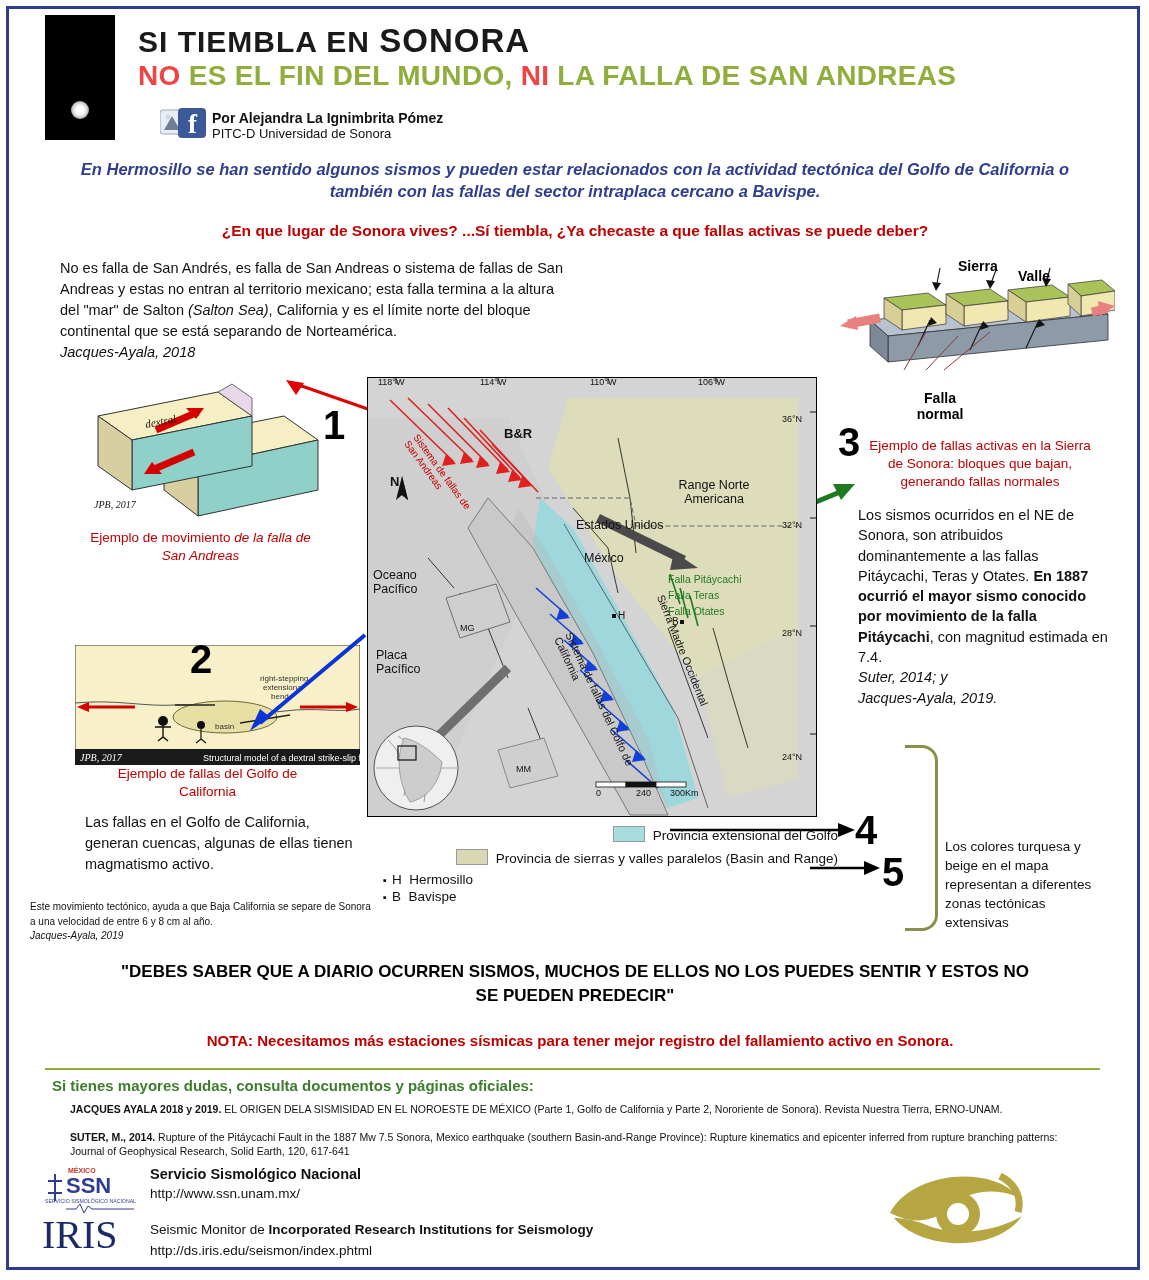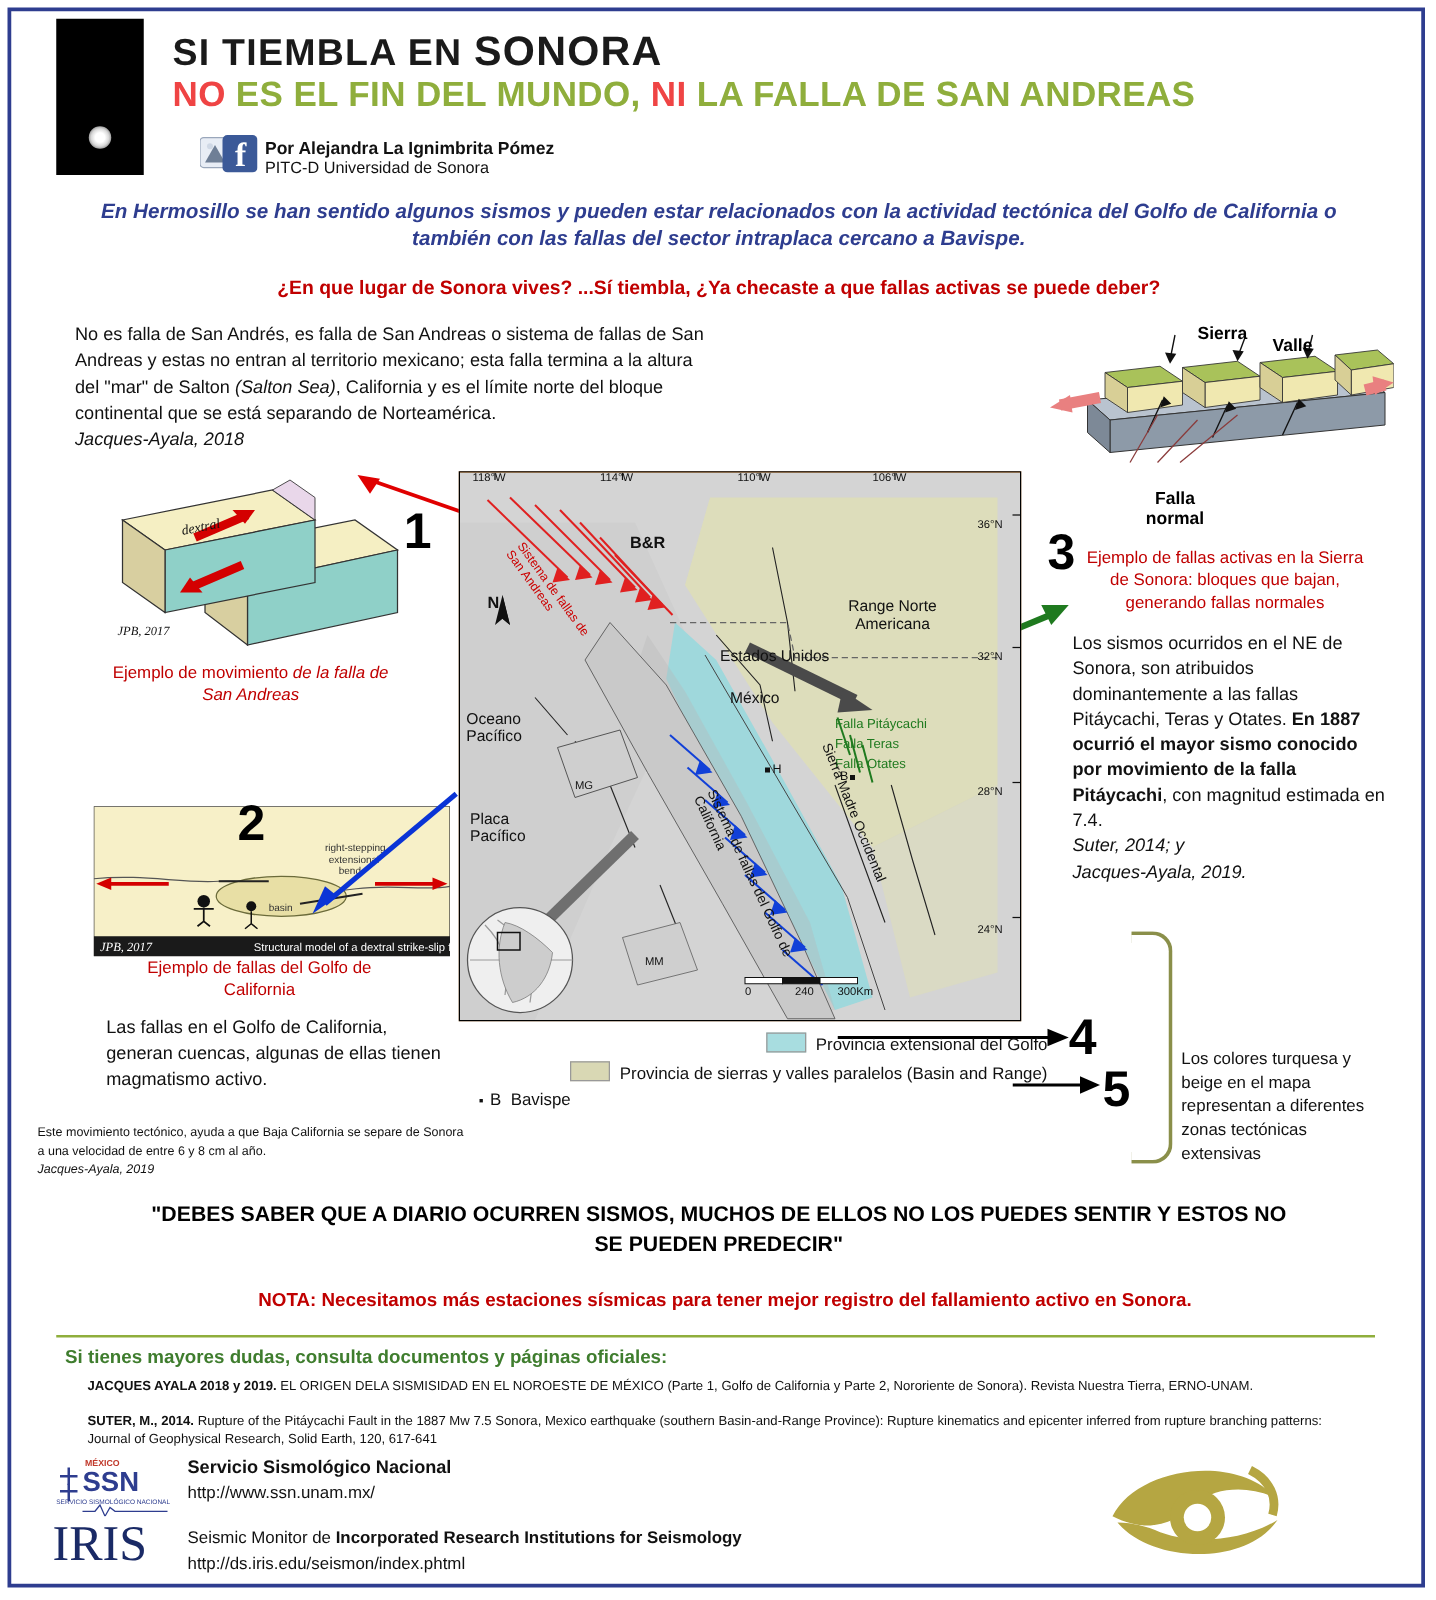--- a/index.html
+++ b/index.html
@@ -120,21 +120,21 @@
   .iris-wrap{position:absolute;left:42px;top:1210px;width:112px;height:50px;}
   .iris-text1{position:absolute;left:150px;top:1222px;font-size:13.5px;color:#111;}
   .iris-text1 b{font-weight:bold;}
   .iris-text2{position:absolute;left:150px;top:1243px;font-size:13.5px;color:#111;}
   .iris-eye{position:absolute;left:880px;top:1158px;width:150px;height:105px;}
   
   .diag{position:absolute;}
   
   .map{
     position:absolute;left:367px;top:377px;width:450px;height:440px;
-    border:1px solid #000;background:#fdba74;box-sizing:border-box;overflow:hidden;
+    border:1px solid #000;background:#86efac;box-sizing:border-box;overflow:hidden;
   }
   .map-label{position:absolute;font-size:12px;color:#111;}
   
   .maplegend{position:absolute;left:378px;top:826px;width:460px;font-size:13.5px;color:#111;}
   .sw{display:inline-block;width:30px;height:14px;vertical-align:-2px;margin-right:8px;border:1px solid #999;}
   .sw-turq{background:#a8dde0;}
   .sw-beige{background:#d9d8b4;}
   .maplegend-row{margin-bottom:6px;text-align:right;}
   .ptrow{font-size:13.5px;margin-bottom:2px;}
   .ptmark{display:inline-block;width:14px;text-align:center;font-size:11px;}
@@ -385,21 +385,21 @@
     <rect x="312" y="242" width="4" height="4" fill="#111"></rect>
   </svg>
 
   <div class="map-label" style="left:10px;top:-1px;font-size:9px;">118°W</div>
   <div class="map-label" style="left:112px;top:-1px;font-size:9px;">114°W</div>
   <div class="map-label" style="left:222px;top:-1px;font-size:9px;">110°W</div>
   <div class="map-label" style="left:330px;top:-1px;font-size:9px;">106°W</div>
   <div class="map-label" style="left:414px;top:36px;font-size:9px;">36°N</div>
   <div class="map-label" style="left:414px;top:142px;font-size:9px;">32°N</div>
   <div class="map-label" style="left:414px;top:250px;font-size:9px;">28°N</div>
-  <div class="map-label" style="left:414px;top:360px;font-size:9px;">24°N</div>
+  <div class="map-label" style="left:414px;top:374px;font-size:9px;">24°N</div>
 
   <div class="map-label" style="left:22px;top:96px;font-size:13px;font-weight:bold;">N</div>
   <div class="map-label" style="left:136px;top:48px;font-size:13px;font-weight:bold;">B&amp;R</div>
   <div class="map-label" style="left:52px;top:54px;font-size:10px;color:#c00;transform:rotate(54deg);transform-origin:left top;width:110px;line-height:1.1;">Sistema de fallas de San Andreas</div>
   <div class="map-label" style="left:300px;top:100px;width:92px;text-align:center;font-size:12.5px;">Range Norte Americana</div>
   <div class="map-label" style="left:208px;top:140px;font-size:12.5px;">Estados Unidos</div>
   <div class="map-label" style="left:216px;top:173px;font-size:12.5px;">México</div>
   <div class="map-label" style="left:5px;top:190px;width:66px;font-size:12.5px;">Oceano Pacífico</div>
   <div class="map-label" style="left:8px;top:270px;width:62px;font-size:12.5px;">Placa Pacífico</div>
   <div class="map-label" style="left:92px;top:245px;font-size:9px;">MG</div>
@@ -419,20 +419,23 @@
 </div>
 
 <div class="maplegend">
   <div class="maplegend-row">
     <span class="sw sw-turq"></span><span>Provincia extensional del Golfo</span>
   </div>
   <div class="maplegend-row">
     <span class="sw sw-beige"></span><span>Provincia de sierras y valles paralelos (Basin and Range)</span>
   </div>
   <div class="ptrow">
+    <span class="ptmark">▪</span><span>H</span>&nbsp;&nbsp;<span>Hermosillo</span>
+  </div>
+  <div class="ptrow">
     <span class="ptmark">▪</span><span>B</span>&nbsp;&nbsp;<span>Bavispe</span>
   </div>
 </div>
 
 <div class="diag" style="left:840px;top:258px;width:275px;height:125px;">
   <svg width="275" height="125" viewBox="0 0 275 125">
 
     <polygon points="30,62 250,42 268,56 48,78" fill="#b9c3cf" stroke="#333" stroke-width=".8"></polygon>
     <polygon points="48,78 268,56 268,82 48,104" fill="#8d9aa8" stroke="#333" stroke-width=".8"></polygon>
     <polygon points="30,62 48,78 48,104 30,88" fill="#7d8997" stroke="#333" stroke-width=".8"></polygon>

